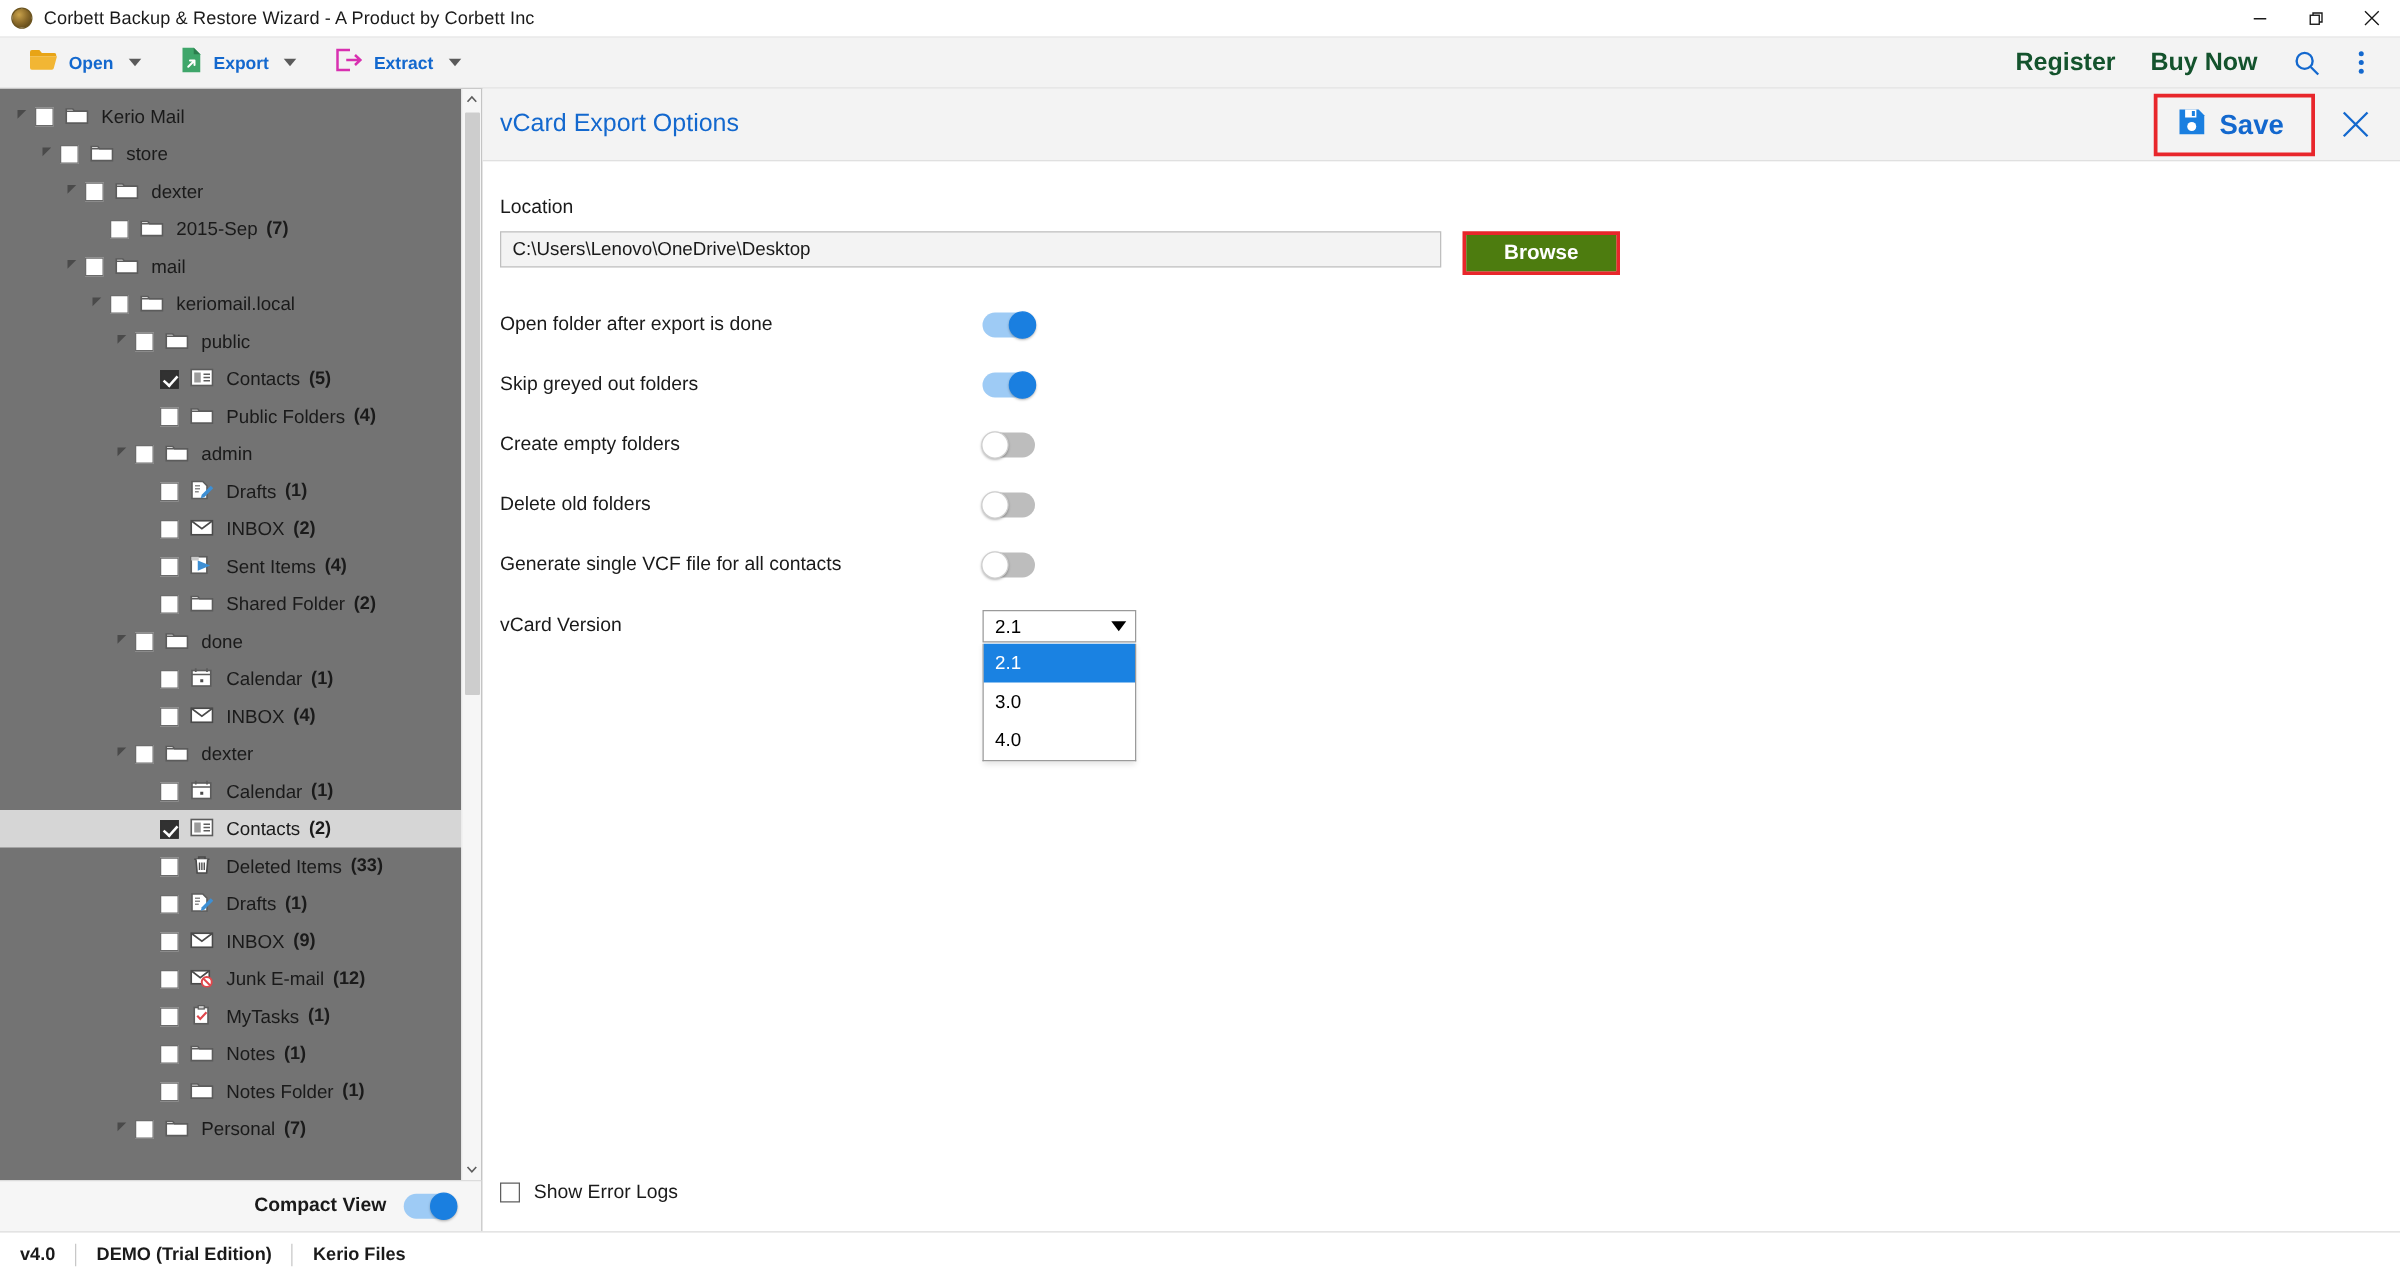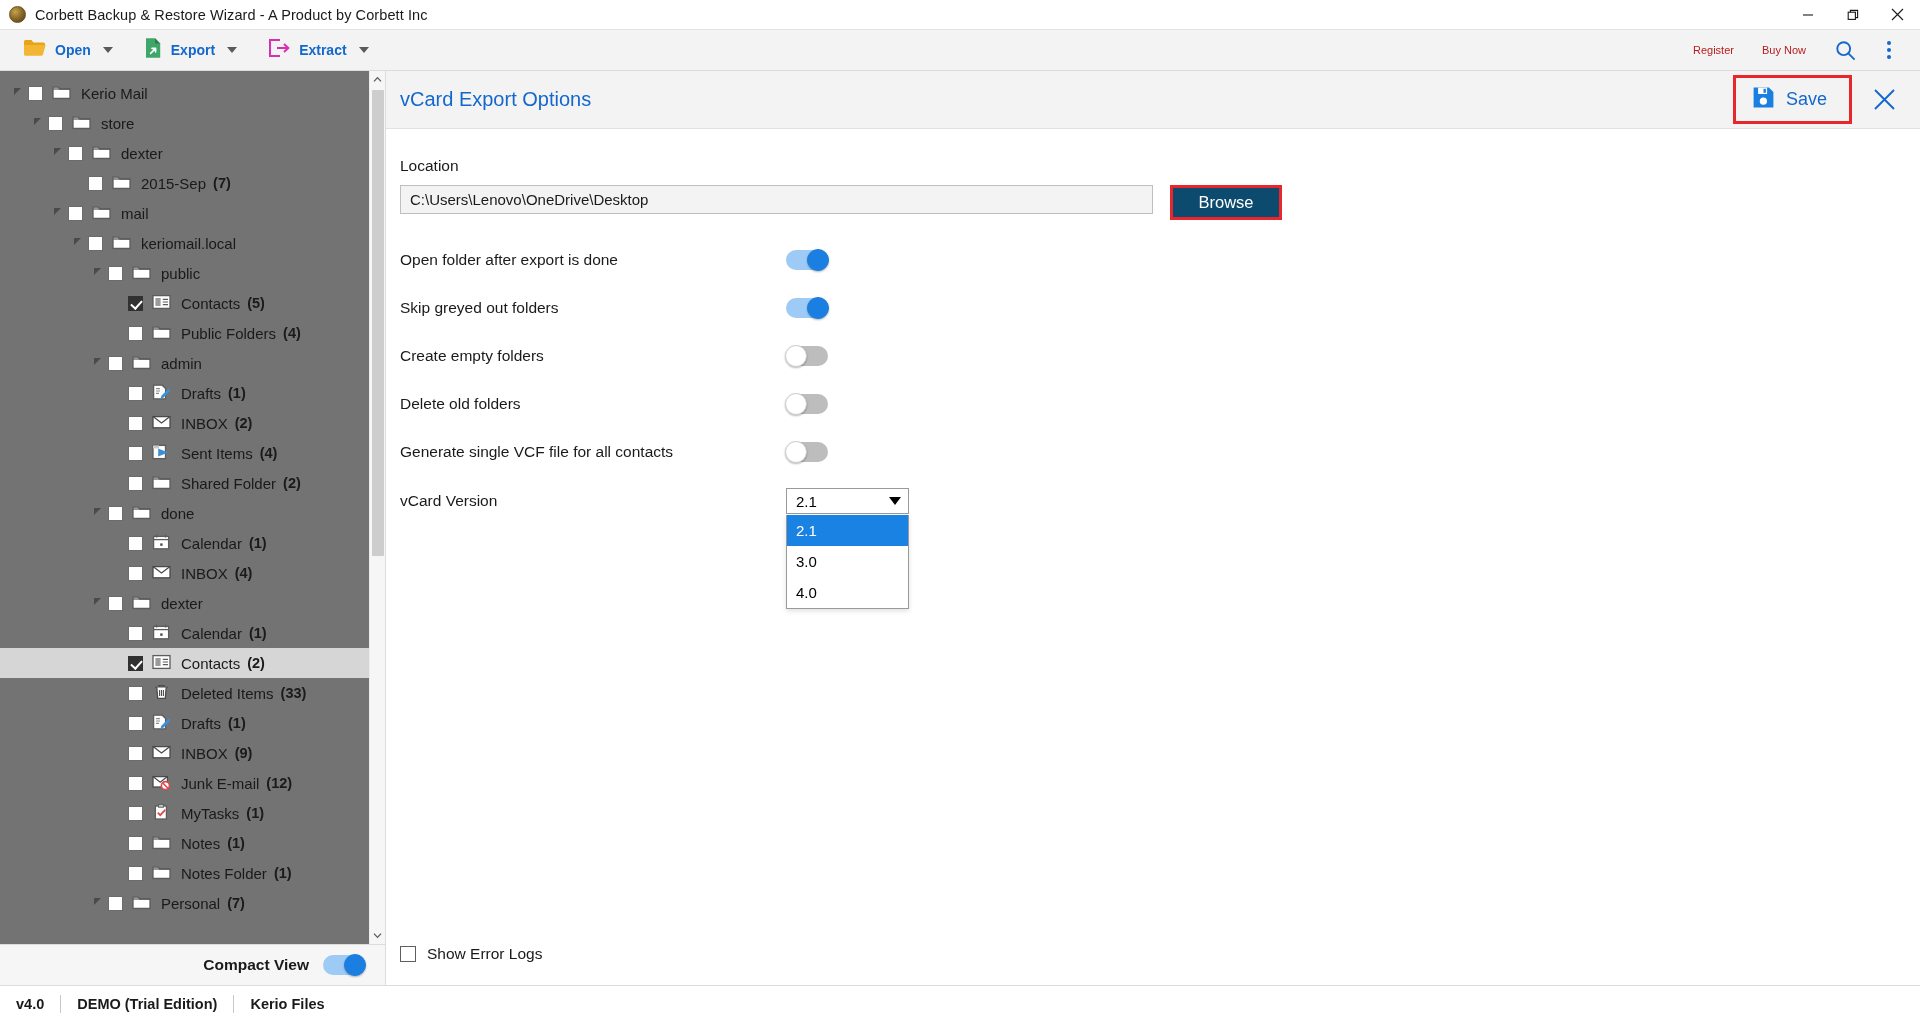--- a/index.html
+++ b/index.html
@@ -52,21 +52,21 @@
   .tb-label { color: #1368ce; font-size: 14px; font-weight: 600; }
   .caret-down {
     width: 0; height: 0;
     border-left: 5px solid transparent;
     border-right: 5px solid transparent;
     border-top: 6px solid #5a5a5a;
     margin-left: 4px;
   }
   .tb-spacer { flex: 1 1 auto; }
   .tb-link {
-    color: #b91c1c; font-size: 11px; font-weight: 400;
+    color: #14532d; font-size: 20px; font-weight: 700;
     padding: 6px 14px; cursor: default;
   }
   .tb-icon-btn {
     width: 38px; height: 34px;
     display: flex; align-items: center; justify-content: center;
     margin-left: 6px; color: #1368ce;
   }
   .kebab { display: flex; flex-direction: column; gap: 3px; align-items: center; }
   .kebab i { width: 4px; height: 4px; border-radius: 50%; background: #1368ce; display: block; }
 
@@ -164,39 +164,39 @@
     display: flex; align-items: center;
     padding: 0 14px 0 14px;
   }
   .panel-title { font-size: 20px; color: #1368ce; }
   .head-spacer { flex: 1 1 auto; }
   .save-box {
     border: 3px solid #e8262b; padding: 4px 6px;
     display: flex; align-items: center;
   }
   .save-btn { display: flex; align-items: center; gap: 11px; padding: 4px 16px 4px 10px; }
-  .save-label { color: #1368ce; font-size: 18px; font-weight: 400; }
+  .save-label { color: #1368ce; font-size: 22px; font-weight: 700; }
   .close-x { width: 44px; height: 44px; display: flex; align-items: center; justify-content: center; margin-left: 10px; color: #1368ce; }
 
   .form { flex: 1 1 auto; padding: 28px 0 0 14px; position: relative; }
   .field-label { font-size: 15.5px; color: #1a1a1a; }
   .loc-label { margin-bottom: 10px; }
   .loc-row { display: flex; align-items: stretch; gap: 0; }
   .loc-input {
     width: 753px; height: 29px;
     border: 1px solid #bfbfbf; background: #f3f3f3;
     font-family: "Liberation Sans", sans-serif;
     font-size: 15px; color: #1a1a1a;
     padding: 0 9px;
   }
   .browse-wrap { border: 3px solid #e8262b; margin-left: 17px; }
   .browse-btn {
-    background: #0c4a6e; color: #fff;
-    font-size: 16.5px; font-weight: 400;
-    width: 106px; height: 29px;
+    background: #4d7c0f; color: #fff;
+    font-size: 16.5px; font-weight: 700;
+    width: 120px; height: 29px;
     display: flex; align-items: center; justify-content: center;
   }
 
   .opt-row { display: flex; align-items: center; height: 41px; margin-top: 7px; }
   .opt-row .field-label { width: 386px; flex: 0 0 386px; }
   .opt-row:first-of-type { margin-top: 19px; }
 
   .ver-row { display: flex; align-items: center; margin-top: 16px; position: relative; }
   .ver-row .field-label { width: 386px; flex: 0 0 386px; }
   .select-box {

